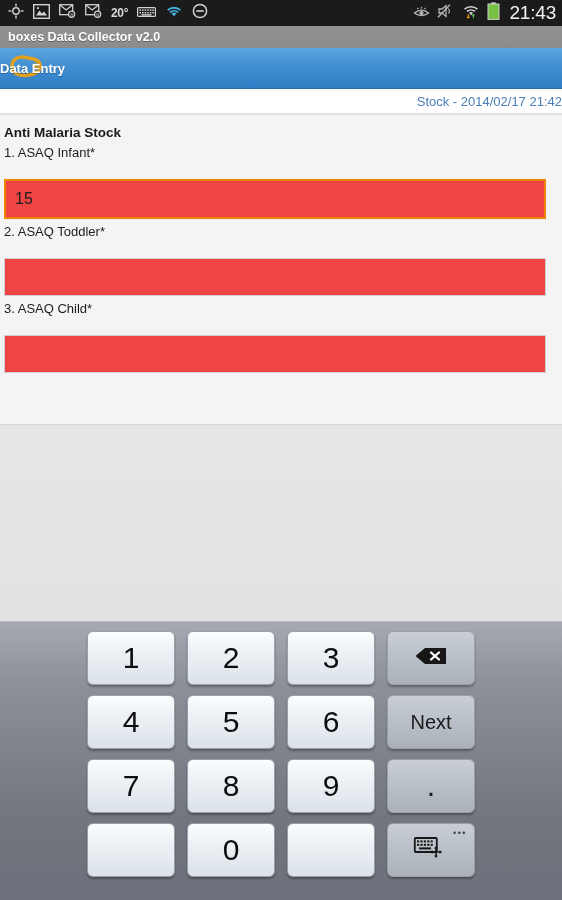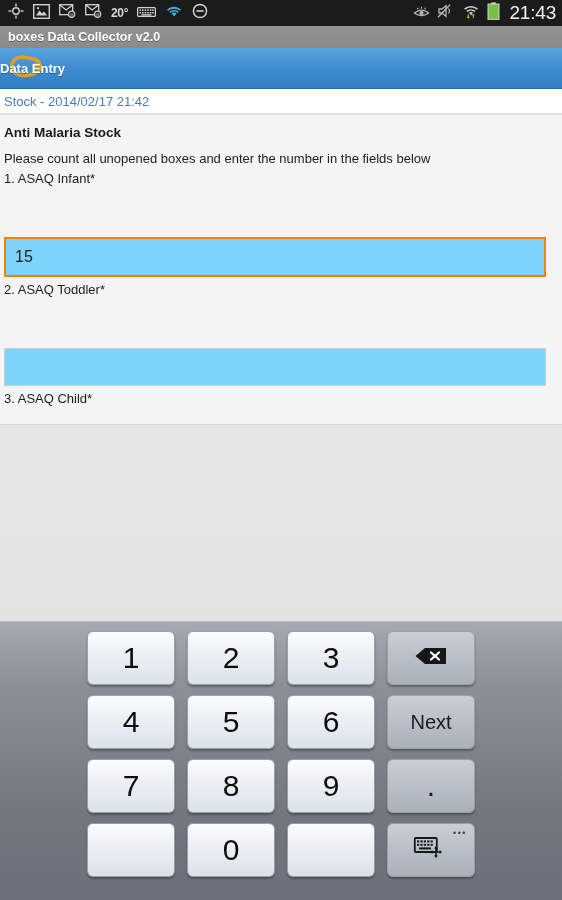--- a/index.html
+++ b/index.html
@@ -55,20 +55,21 @@
     text-shadow: 0 1px 1px rgba(0,0,0,.3);
     pointer-events: none;
   }
 
   
   .subheader {
     position: absolute; top: 89px; left: 0; width: 562px; height: 25px;
     background: #ffffff; display: flex; align-items: center;
     padding-left: 4px;
     border-bottom: 1px solid #e0e0e0;
+    justify-content: flex-end;
   }
   .subheader-text { color: #4a7cb5; font-size: 13px; }
 
   
   .form {
     position: absolute; top: 115px; left: 0; width: 562px; height: 310px;
     background: #f4f4f4;
     border-bottom: 1px solid #d6d6d6;
   }
   .section-title {
@@ -76,27 +77,27 @@
     padding: 10px 0 0 4px;
   }
   .section-desc {
     font-size: 13px; color: #222222;
     padding: 11px 0 0 4px;
   }
   .field-block { padding: 5px 8px 0 4px; }
   .field-label { font-size: 13px; color: #1d1d1d; padding-bottom: 19px; }
   .field-input {
     width: 542px; height: 38px;
-    background: #7dd3fc;
+    background: #ef4444;
     border: 1px solid #cfcfcf;
     font-family: "Liberation Sans", sans-serif;
     font-size: 16px; color: #202020;
     padding: 0 9px;
     outline: none;
-    display: flex; align-items: center; margin-top: 32px;
+    display: flex; align-items: center;
   }
   .field-input.focused {
     border: 2px solid #f08300;
     height: 40px;
   }
 
   
   .body-blank {
     position: absolute; top: 426px; left: 0; width: 562px; height: 195px;
     background: linear-gradient(180deg, #e6e6e6 0%, #e2e2e2 100%);
@@ -263,21 +264,20 @@
     </div>
     <div class="ab-title">Data Entry</div>
   </div>
 
   <div class="subheader">
     <span class="subheader-text">Stock - 2014/02/17 21:42</span>
   </div>
 
   <div class="form">
     <div class="section-title">Anti Malaria Stock</div>
-    <div class="section-desc">Please count all unopened boxes and enter the number in the fields below</div>
 
     <div class="field-block">
       <div class="field-label">1. ASAQ Infant*</div>
       <div class="field-input focused">15</div>
     </div>
 
     <div class="field-block">
       <div class="field-label">2. ASAQ Toddler*</div>
       <div class="field-input"></div>
     </div>

